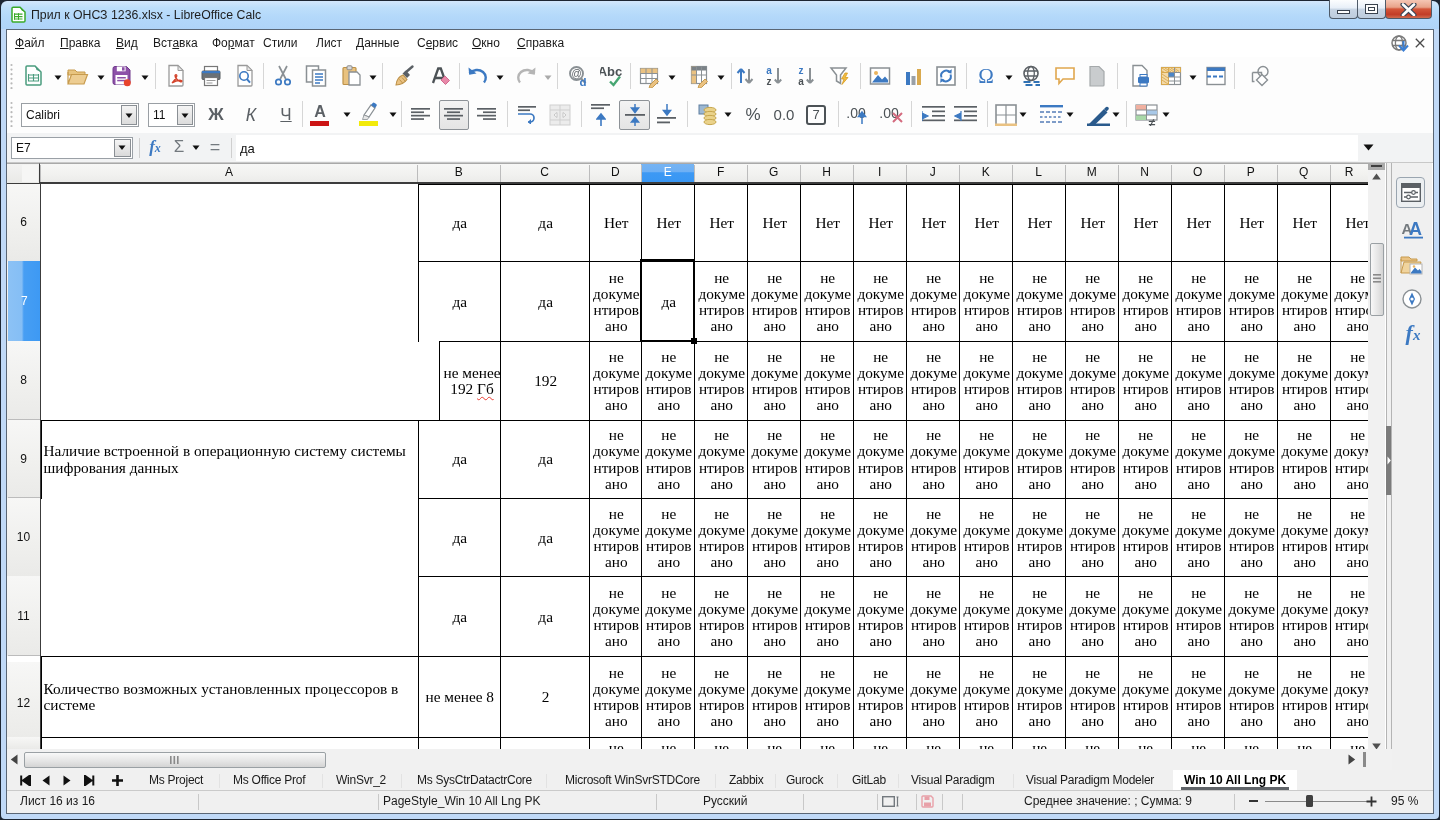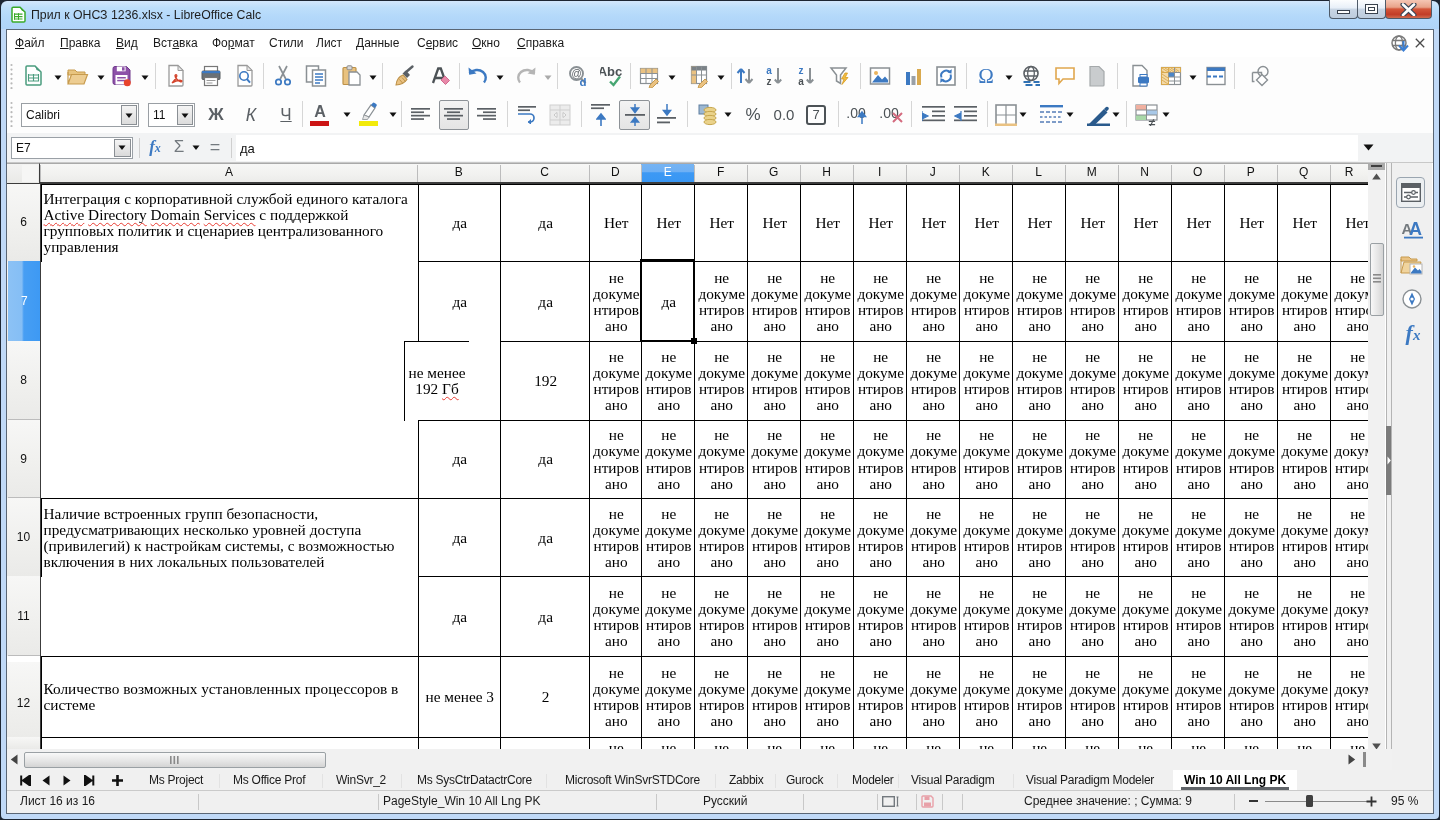--- a/index.html
+++ b/index.html
@@ -43,21 +43,21 @@
     <path d="M2 1 L8.5 7.5 M15 1 L8.5 7.5 M2 12.5 L15 1 M2 1 L15 12.5" stroke="none"></path>
     <path d="M3 1.5 L14 12 M14 1.5 L3 12" stroke="#3a4656" stroke-width="5" stroke-linecap="round"></path>
     <path d="M3 1.5 L14 12 M14 1.5 L3 12" stroke="#fefefe" stroke-width="2.6" stroke-linecap="round"></path>
   </svg>
 <div style="position:absolute;left:7px;top:30px;width:1426px;height:27px;background:#fff;"></div>
 <div class="menu-item" style="left:15px"><u>Ф</u>айл</div>
 <div class="menu-item" style="left:60px"><u>П</u>равка</div>
 <div class="menu-item" style="left:116px"><u>В</u>ид</div>
 <div class="menu-item" style="left:153px">Вст<u>а</u>вка</div>
 <div class="menu-item" style="left:212px">Фо<u>р</u>мат</div>
-<div class="menu-item" style="left:269px">Стили</div>
+<div class="menu-item" style="left:263px">Стили</div>
 <div class="menu-item" style="left:316px">Лист</div>
 <div class="menu-item" style="left:356px"><u>Д</u>анные</div>
 <div class="menu-item" style="left:417px">С<u>е</u>рвис</div>
 <div class="menu-item" style="left:472px"><u>О</u>кно</div>
 <div class="menu-item" style="left:517px"><u>С</u>правка</div>
 <svg style="position:absolute;left:1391px;top:35px" width="16" height="16" viewBox="0 0 16 16">
     <circle cx="8" cy="8" r="7" fill="none" stroke="#7a7a7a" stroke-width="1.5"></circle>
     <ellipse cx="8" cy="8" rx="3.6" ry="7" fill="none" stroke="#7a7a7a" stroke-width="1.3"></ellipse>
     <path d="M1.2 5.5h13.6M1.2 10.5h13.6" stroke="#7a7a7a" stroke-width="1.4"></path>
   </svg>
@@ -553,23 +553,20 @@
 <div style="position:absolute;left:8px;top:655.0px;width:32px;height:1px;background:#bcbcbc;"></div>
 <div class="rowhdr" style="top:662px;height:81.79999999999995px;">12</div>
 <div style="position:absolute;left:8px;top:736.8px;width:32px;height:1px;background:#bcbcbc;"></div>
 <div class="rowhdr" style="top:737.3px;height:12.0px;"></div>
 <div style="position:absolute;left:8px;top:261px;width:32.5px;height:80px;background:linear-gradient(90deg,#8cc2f5 0%,#85bef5 42%,#479ef3 48%,#3d99f3 100%);display:flex;align-items:center;justify-content:center;font-size:12px;color:#fff;">7</div>
 <div style="position:absolute;left:39.7px;top:183.5px;width:1.4px;height:565.8px;background:#3c3c3c;"></div>
 <div style="position:absolute;left:7px;top:163px;width:33px;height:20.5px;background:linear-gradient(180deg,#f3f3f2,#e9e9e7);border-top:1px solid #a9a9a9;border-right:1.4px solid #3c3c3c;border-bottom:1.6px solid #3c3c3c;"></div>
 <div style="position:absolute;left:22px;top:165px;width:16px;height:16.5px;background:#f6f6f5;"></div>
 <div style="position:absolute;left:40.5px;top:183.5px;width:1327.5px;height:565.8px;overflow:hidden;background:#fff;">
     <div style="position:absolute;left:-40.5px;top:-183.5px;width:1428px;height:829.3px">
-      <div class="cell cellA" style="left:40.5px;top:183.5px;width:378.0px;height:78.5px">
-        <span style="display:block;width:100%">Интеграция с корпоративной службой единого каталога<br><span class="sq">Active</span> <span class="sq">Directory</span> <span class="sq">Domain</span> <span class="sq">Services</span> с поддержкой<br>групповых политик и сценариев централизованного<br>управления</span>
-      </div>
       <div class="cell " style="left:417.5px;top:183.5px;width:83.5px;height:78.5px">
         <span style="display:block;width:100%">да</span>
       </div>
       <div class="cell " style="left:500px;top:183.5px;width:90.29999999999995px;height:78.5px">
         <span style="display:block;width:100%">да</span>
       </div>
       <div class="cell " style="left:589.3px;top:183.5px;width:53.0px;height:78.5px">
         <span style="display:block;width:100%">Нет</span>
       </div>
       <div class="cell " style="left:641.3px;top:183.5px;width:53.90000000000009px;height:78.5px">
@@ -658,21 +655,21 @@
       </div>
       <div class="cell " style="left:1224.2px;top:261px;width:54.0px;height:81px">
         <span style="display:block;width:100%">не<br>докуме<br>нтиров<br>ано</span>
       </div>
       <div class="cell " style="left:1277.2px;top:261px;width:54.0px;height:81px">
         <span style="display:block;width:100%">не<br>докуме<br>нтиров<br>ано</span>
       </div>
       <div class="cell " style="left:1330.2px;top:261px;width:54.0px;height:81px">
         <span style="display:block;width:100%">не<br>докуме<br>нтиров<br>ано</span>
       </div>
-      <div class="cell " style="left:404px;top:341px;width:65px;height:79.5px">
+      <div class="cell " style="left:439px;top:341px;width:65px;height:79.5px">
         <span style="display:block;width:100%">не менее<br>192 <span class="sq">Гб</span></span>
       </div>
       <div class="cell " style="left:500px;top:341px;width:90.29999999999995px;height:79.5px">
         <span style="display:block;width:100%">192</span>
       </div>
       <div class="cell " style="left:589.3px;top:341px;width:53.0px;height:79.5px">
         <span style="display:block;width:100%">не<br>докуме<br>нтиров<br>ано</span>
       </div>
       <div class="cell " style="left:641.3px;top:341px;width:53.90000000000009px;height:79.5px">
         <span style="display:block;width:100%">не<br>докуме<br>нтиров<br>ано</span>
@@ -709,20 +706,23 @@
       </div>
       <div class="cell " style="left:1224.2px;top:341px;width:54.0px;height:79.5px">
         <span style="display:block;width:100%">не<br>докуме<br>нтиров<br>ано</span>
       </div>
       <div class="cell " style="left:1277.2px;top:341px;width:54.0px;height:79.5px">
         <span style="display:block;width:100%">не<br>докуме<br>нтиров<br>ано</span>
       </div>
       <div class="cell " style="left:1330.2px;top:341px;width:54.0px;height:79.5px">
         <span style="display:block;width:100%">не<br>докуме<br>нтиров<br>ано</span>
       </div>
+      <div class="cell cellA" style="left:40.5px;top:419.5px;width:378.0px;height:79.0px">
+        <span style="display:block;width:100%">Наличие встроенной в операционную систему системы<br>шифрования данных</span>
+      </div>
       <div class="cell " style="left:417.5px;top:419.5px;width:83.5px;height:79.0px">
         <span style="display:block;width:100%">да</span>
       </div>
       <div class="cell " style="left:500px;top:419.5px;width:90.29999999999995px;height:79.0px">
         <span style="display:block;width:100%">да</span>
       </div>
       <div class="cell " style="left:589.3px;top:419.5px;width:53.0px;height:79.0px">
         <span style="display:block;width:100%">не<br>докуме<br>нтиров<br>ано</span>
       </div>
       <div class="cell " style="left:641.3px;top:419.5px;width:53.90000000000009px;height:79.0px">
@@ -760,23 +760,20 @@
       </div>
       <div class="cell " style="left:1224.2px;top:419.5px;width:54.0px;height:79.0px">
         <span style="display:block;width:100%">не<br>докуме<br>нтиров<br>ано</span>
       </div>
       <div class="cell " style="left:1277.2px;top:419.5px;width:54.0px;height:79.0px">
         <span style="display:block;width:100%">не<br>докуме<br>нтиров<br>ано</span>
       </div>
       <div class="cell " style="left:1330.2px;top:419.5px;width:54.0px;height:79.0px">
         <span style="display:block;width:100%">не<br>докуме<br>нтиров<br>ано</span>
       </div>
-      <div class="cell cellA" style="left:40.5px;top:497.5px;width:378.0px;height:79.5px">
-        <span style="display:block;width:100%">Наличие встроенных групп безопасности,<br>предусматривающих несколько уровней доступа<br>(привилегий) к настройкам системы, с возможностью<br>включения в них локальных пользователей</span>
-      </div>
       <div class="cell " style="left:417.5px;top:497.5px;width:83.5px;height:79.5px">
         <span style="display:block;width:100%">да</span>
       </div>
       <div class="cell " style="left:500px;top:497.5px;width:90.29999999999995px;height:79.5px">
         <span style="display:block;width:100%">да</span>
       </div>
       <div class="cell " style="left:589.3px;top:497.5px;width:53.0px;height:79.5px">
         <span style="display:block;width:100%">не<br>докуме<br>нтиров<br>ано</span>
       </div>
       <div class="cell " style="left:641.3px;top:497.5px;width:53.90000000000009px;height:79.5px">
@@ -869,21 +866,21 @@
       <div class="cell " style="left:1277.2px;top:576px;width:54.0px;height:80.5px">
         <span style="display:block;width:100%">не<br>докуме<br>нтиров<br>ано</span>
       </div>
       <div class="cell " style="left:1330.2px;top:576px;width:54.0px;height:80.5px">
         <span style="display:block;width:100%">не<br>докуме<br>нтиров<br>ано</span>
       </div>
       <div class="cell cellA" style="left:40.5px;top:655.5px;width:378.0px;height:82.79999999999995px">
         <span style="display:block;width:100%">Количество возможных установленных процессоров в<br>системе</span>
       </div>
       <div class="cell " style="left:417.5px;top:655.5px;width:83.5px;height:82.79999999999995px">
-        <span style="display:block;width:100%">не менее 3</span>
+        <span style="display:block;width:100%">не менее 8</span>
       </div>
       <div class="cell " style="left:500px;top:655.5px;width:90.29999999999995px;height:82.79999999999995px">
         <span style="display:block;width:100%">2</span>
       </div>
       <div class="cell " style="left:589.3px;top:655.5px;width:53.0px;height:82.79999999999995px">
         <span style="display:block;width:100%">не<br>докуме<br>нтиров<br>ано</span>
       </div>
       <div class="cell " style="left:641.3px;top:655.5px;width:53.90000000000009px;height:82.79999999999995px">
         <span style="display:block;width:100%">не<br>докуме<br>нтиров<br>ано</span>
       </div>
@@ -1068,21 +1065,21 @@
 <svg style="position:absolute;left:111px;top:773.5px" width="13" height="13" viewBox="0 0 13 13">
     <path d="M6.5 1 V12 M1 6.5 H12" stroke="#111" stroke-width="2.6"></path>
   </svg>
 <div class="tabtxt" style="left:149px">Ms Project</div>
 <div class="tabtxt" style="left:233px">Ms Office Prof</div>
 <div class="tabtxt" style="left:336px">WinSvr_2</div>
 <div class="tabtxt" style="left:417px">Ms SysCtrDatactrCore</div>
 <div class="tabtxt" style="left:565px">Microsoft WinSvrSTDCore</div>
 <div class="tabtxt" style="left:729px">Zabbix</div>
 <div class="tabtxt" style="left:786px">Gurock</div>
-<div class="tabtxt" style="left:852px">Modeler</div>
+<div class="tabtxt" style="left:852px">GitLab</div>
 <div class="tabtxt" style="left:911px">Visual Paradigm</div>
 <div class="tabtxt" style="left:1026px">Visual Paradigm Modeler</div>
 <div style="position:absolute;left:219px;top:774px;width:1px;height:14px;background:#e2e2e2;"></div>
 <div style="position:absolute;left:322px;top:774px;width:1px;height:14px;background:#e2e2e2;"></div>
 <div style="position:absolute;left:401px;top:774px;width:1px;height:14px;background:#e2e2e2;"></div>
 <div style="position:absolute;left:546px;top:774px;width:1px;height:14px;background:#e2e2e2;"></div>
 <div style="position:absolute;left:715px;top:774px;width:1px;height:14px;background:#e2e2e2;"></div>
 <div style="position:absolute;left:775px;top:774px;width:1px;height:14px;background:#e2e2e2;"></div>
 <div style="position:absolute;left:837px;top:774px;width:1px;height:14px;background:#e2e2e2;"></div>
 <div style="position:absolute;left:898px;top:774px;width:1px;height:14px;background:#e2e2e2;"></div>

